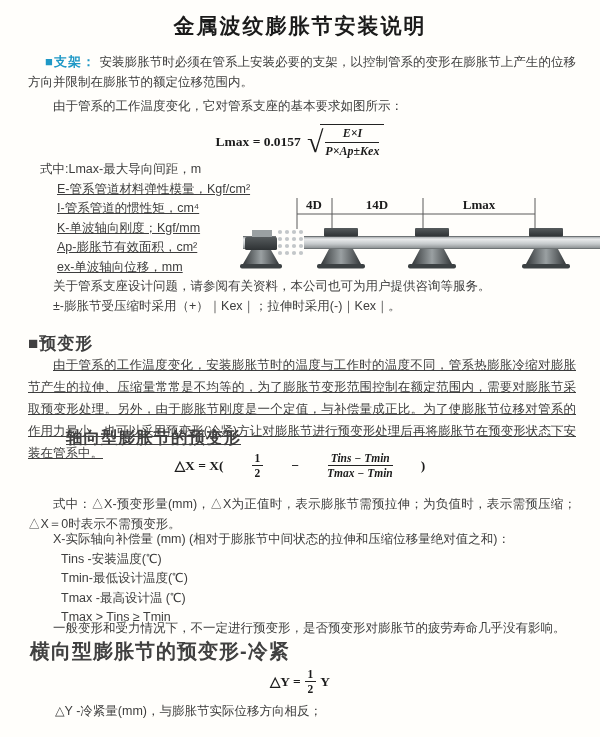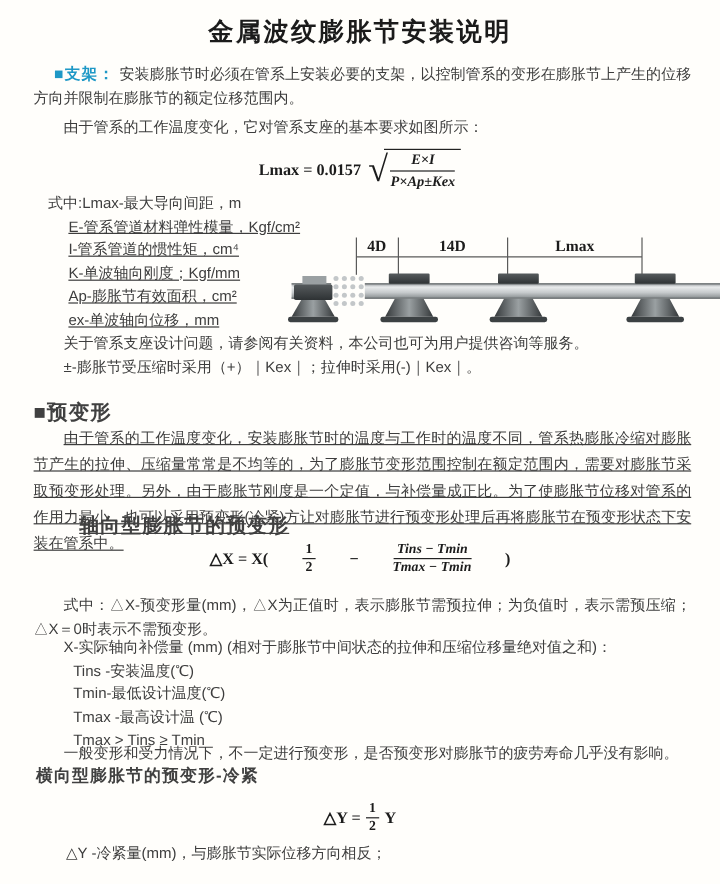--- a/index.html
+++ b/index.html
@@ -188,21 +188,21 @@
 
   <div class="abs t-lines" style="top:550px;">
     <div class="plain-line">Tins -安装温度(℃)</div>
     <div class="plain-line">Tmin-最低设计温度(℃)</div>
     <div class="plain-line">Tmax -最高设计温 (℃)</div>
     <div class="plain-line">Tmax &gt; Tins ≥ Tmin</div>
   </div>
 
   <p class="abs note-line" style="top:618px; text-indent:25px; margin:0;">一般变形和受力情况下，不一定进行预变形，是否预变形对膨胀节的疲劳寿命几乎没有影响。</p>
 
-  <div class="abs sec-head" style="top:638px; left:30px; font-size:14px;">横向型膨胀节的预变形-冷紧</div>
+  <div class="abs sec-head" style="top:638px; left:30px; font-size:20px;">横向型膨胀节的预变形-冷紧</div>
 
   <div class="abs formula-row" style="top:668px;">
     <span>△Y =</span>
     <span class="frac">
       <span class="top">1</span>
       <span class="bot">2</span>
     </span>
     <span>Y</span>
   </div>
 

